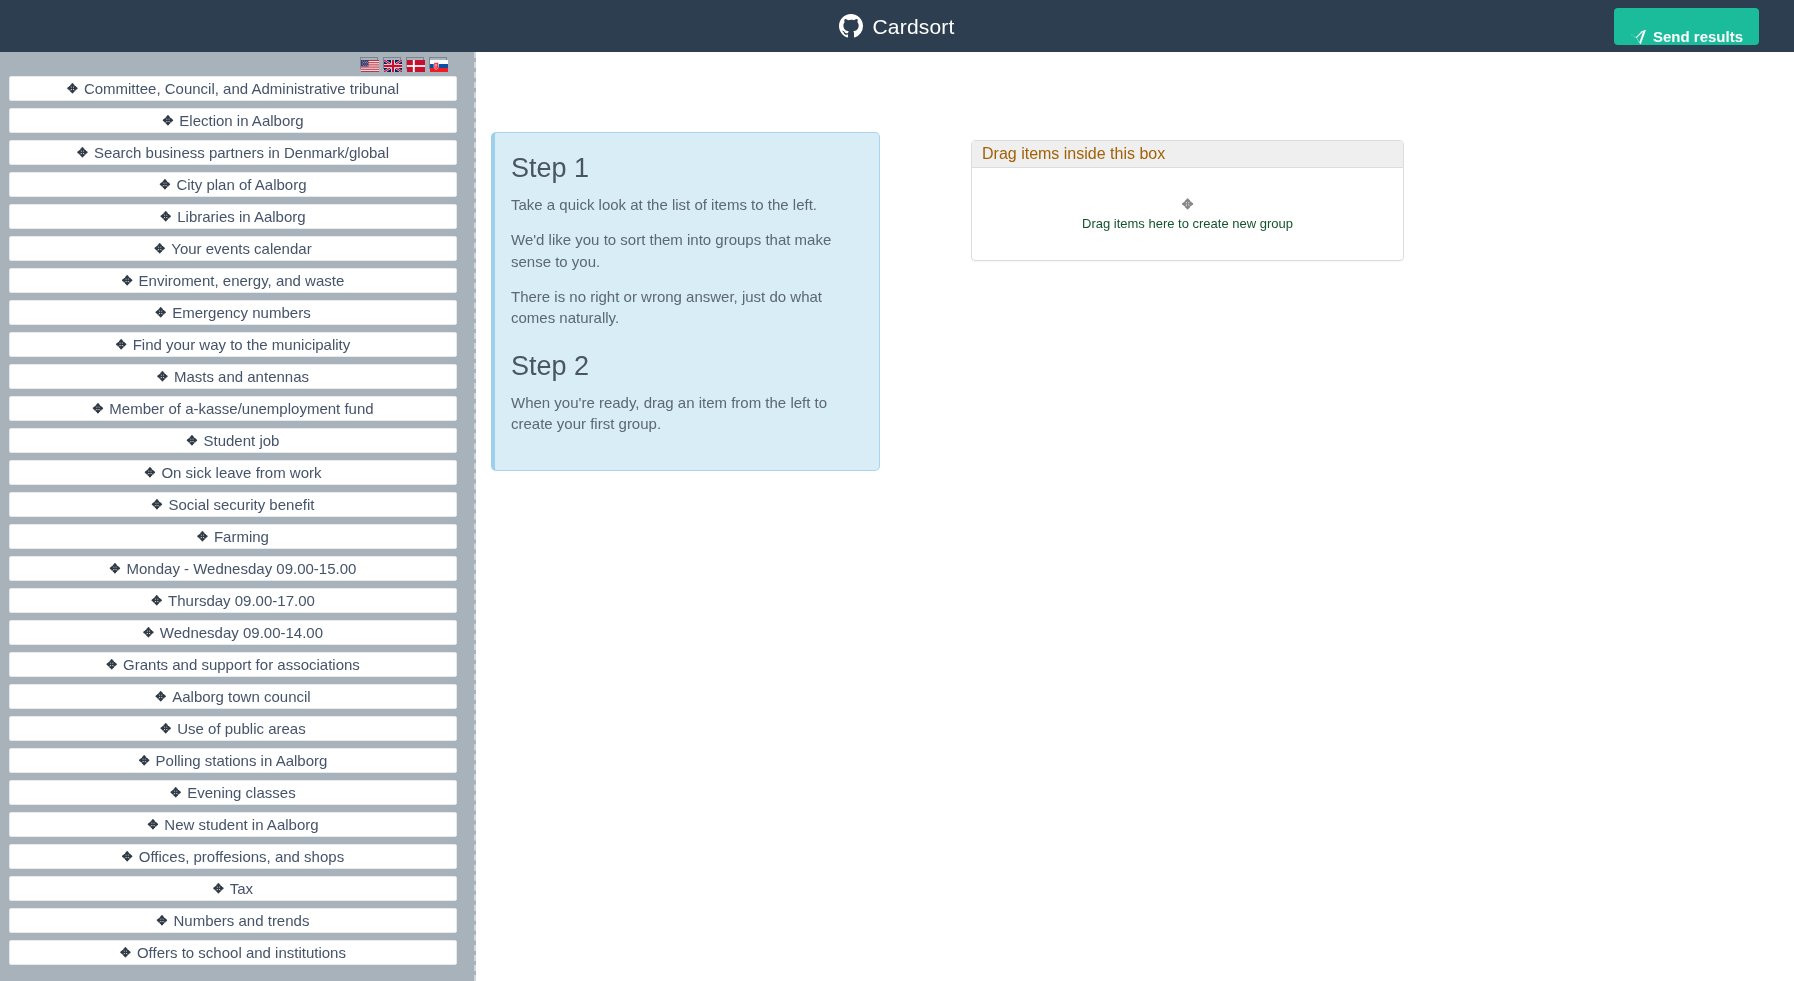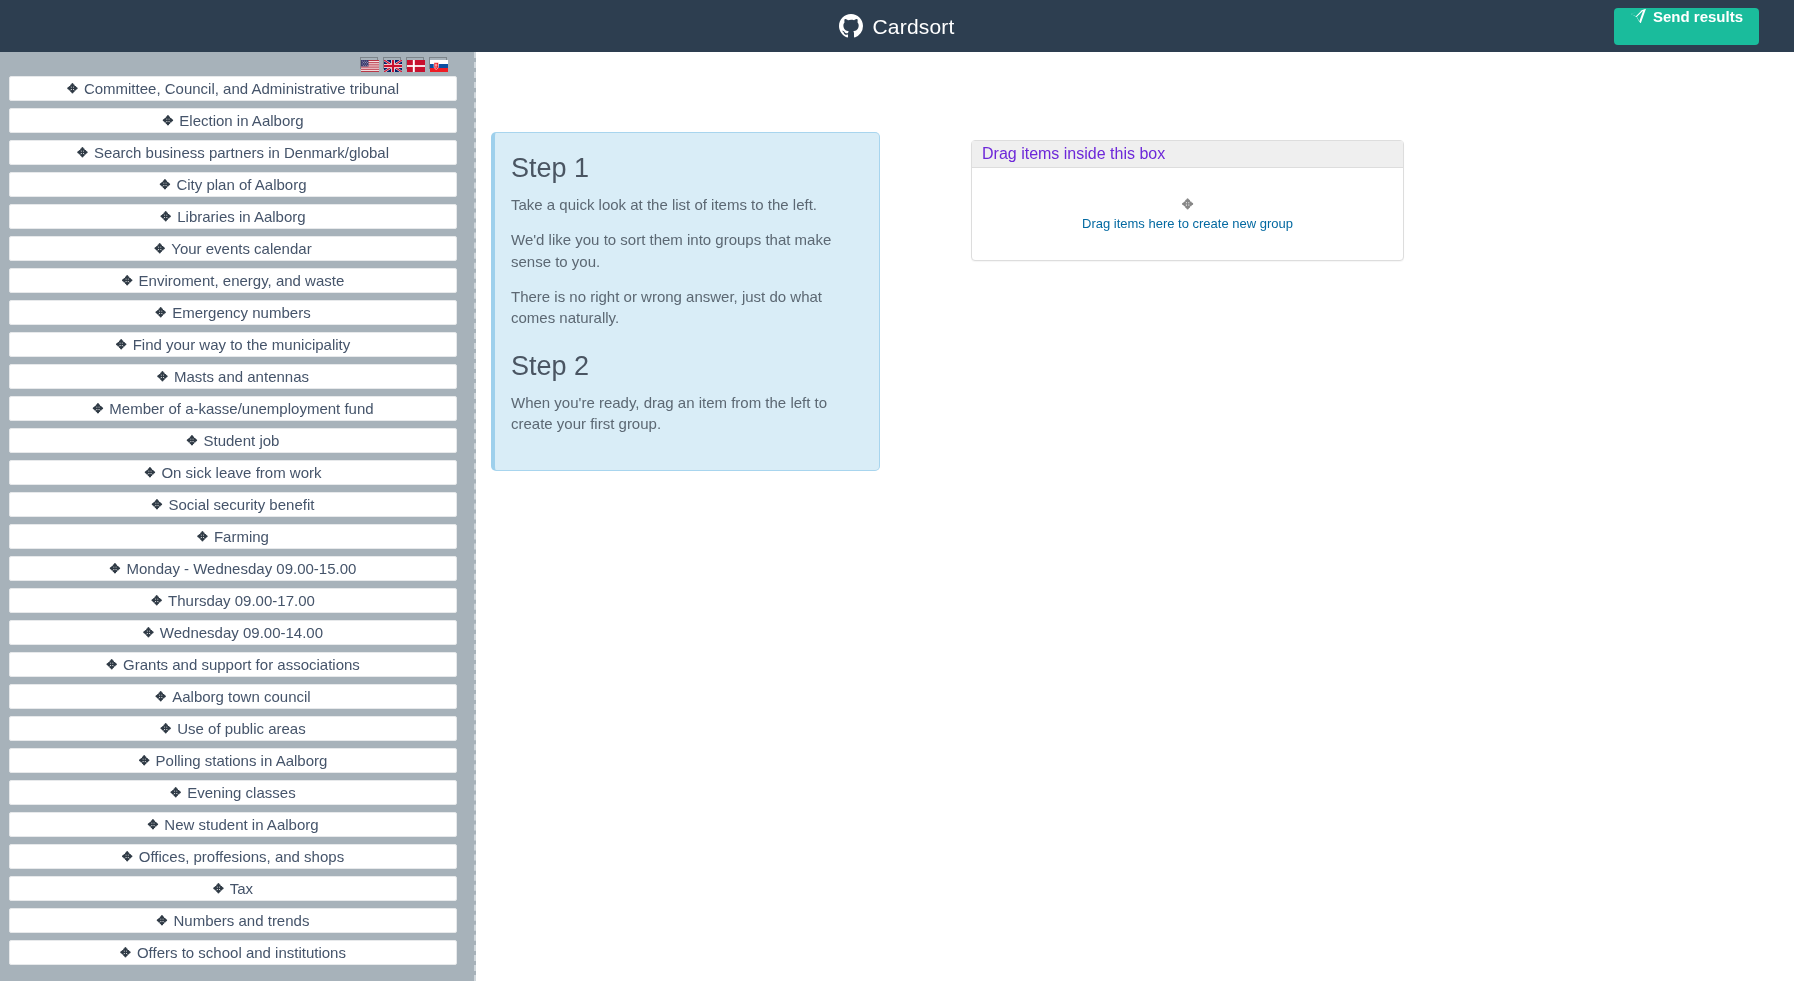--- a/index.html
+++ b/index.html
@@ -45,21 +45,21 @@
     height: 37px;
     padding: 0 16px;
     background: #1abc9c;
     border: none;
     border-radius: 4px;
     color: #ffffff;
     font-family: "Liberation Sans", sans-serif;
     font-size: 15px;
     font-weight: bold;
     display: flex;
-    align-items: flex-start;
+    align-items: flex-end;
     gap: 7px;
     cursor: pointer;
     white-space: nowrap;
   }
   .send-btn .plane-icon { display: block; width: 16px; height: 16px; }
 
   
   .page {
     position: relative;
     width: 100%;
@@ -166,39 +166,39 @@
     box-shadow: 0 1px 1px rgba(0,0,0,.04);
   }
   .dropzone-header {
     height: 27px;
     background: #efefef;
     border-bottom: 1px solid #dddddd;
     display: flex;
     align-items: center;
     padding: 0 10px;
     font-size: 16px;
-    color: #6d28d9;
+    color: #a16207;
   }
   .dropzone-body {
     height: 92px;
     display: flex;
     flex-direction: column;
     align-items: center;
     justify-content: center;
     gap: 5px;
   }
   .dropzone-body .move-icon {
     font-size: 14px;
     color: #868686;
     font-weight: bold;
     line-height: 1;
   }
   .dropzone-hint {
     font-size: 13px;
-    color: #0369a1;
+    color: #14532d;
   }
 </style>
 </head>
 <body>
 
 <div class="navbar">
 
   <a class="brand" href="#">
     <span class="gh-icon-wrap">
       <svg class="gh-icon" viewBox="0 0 16 16" aria-hidden="true">

